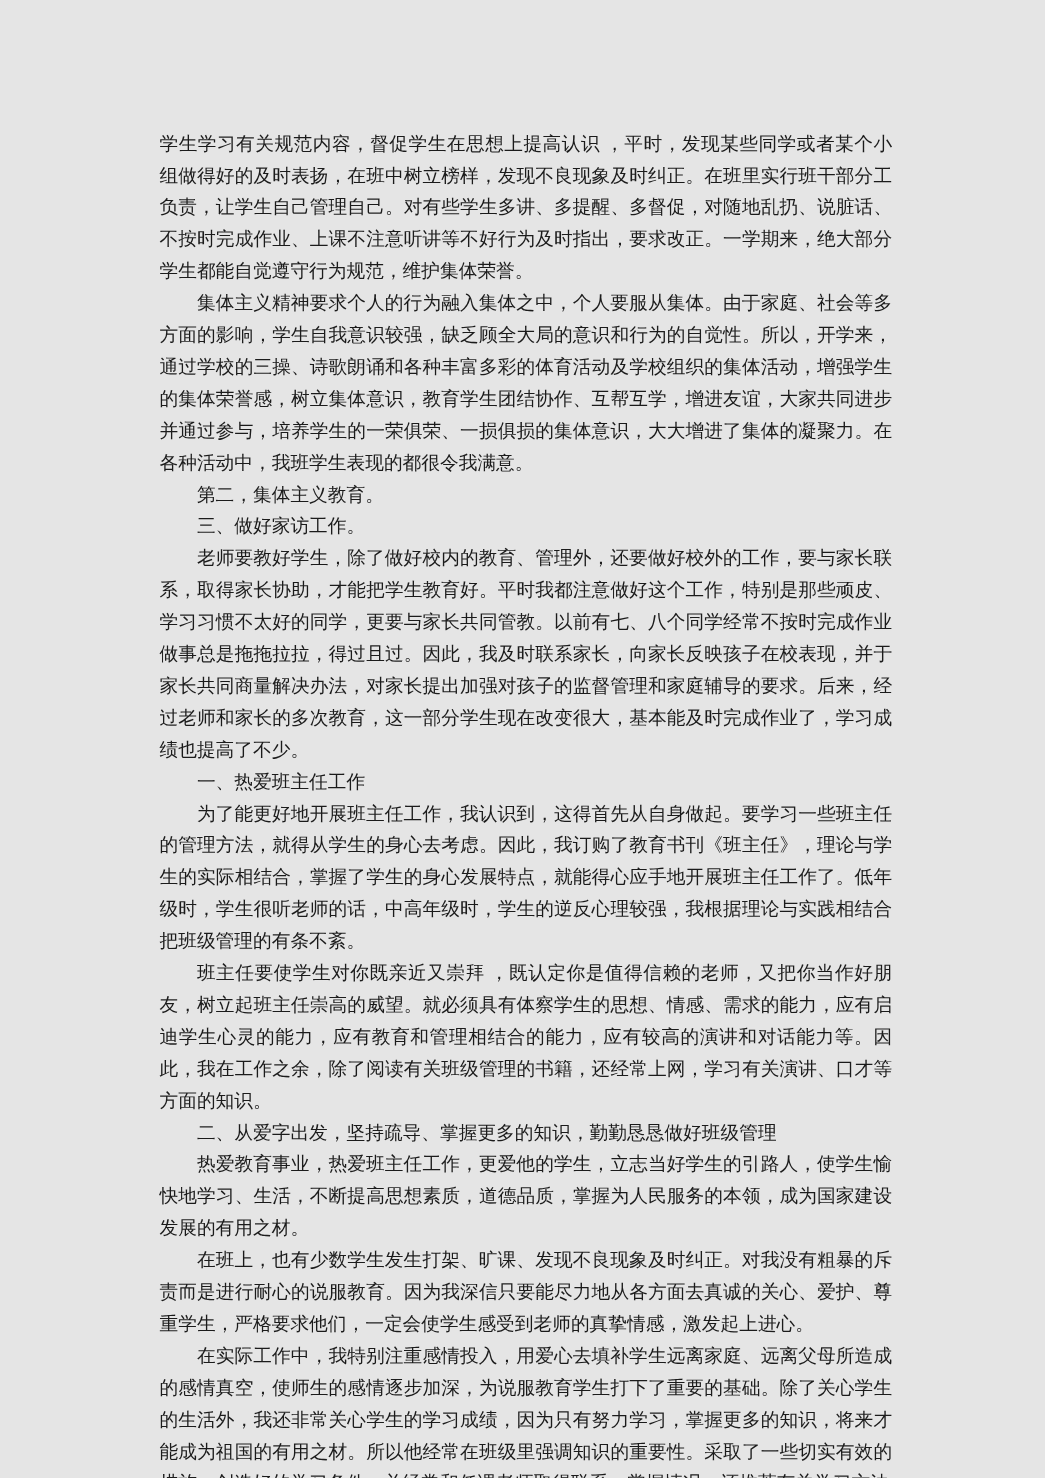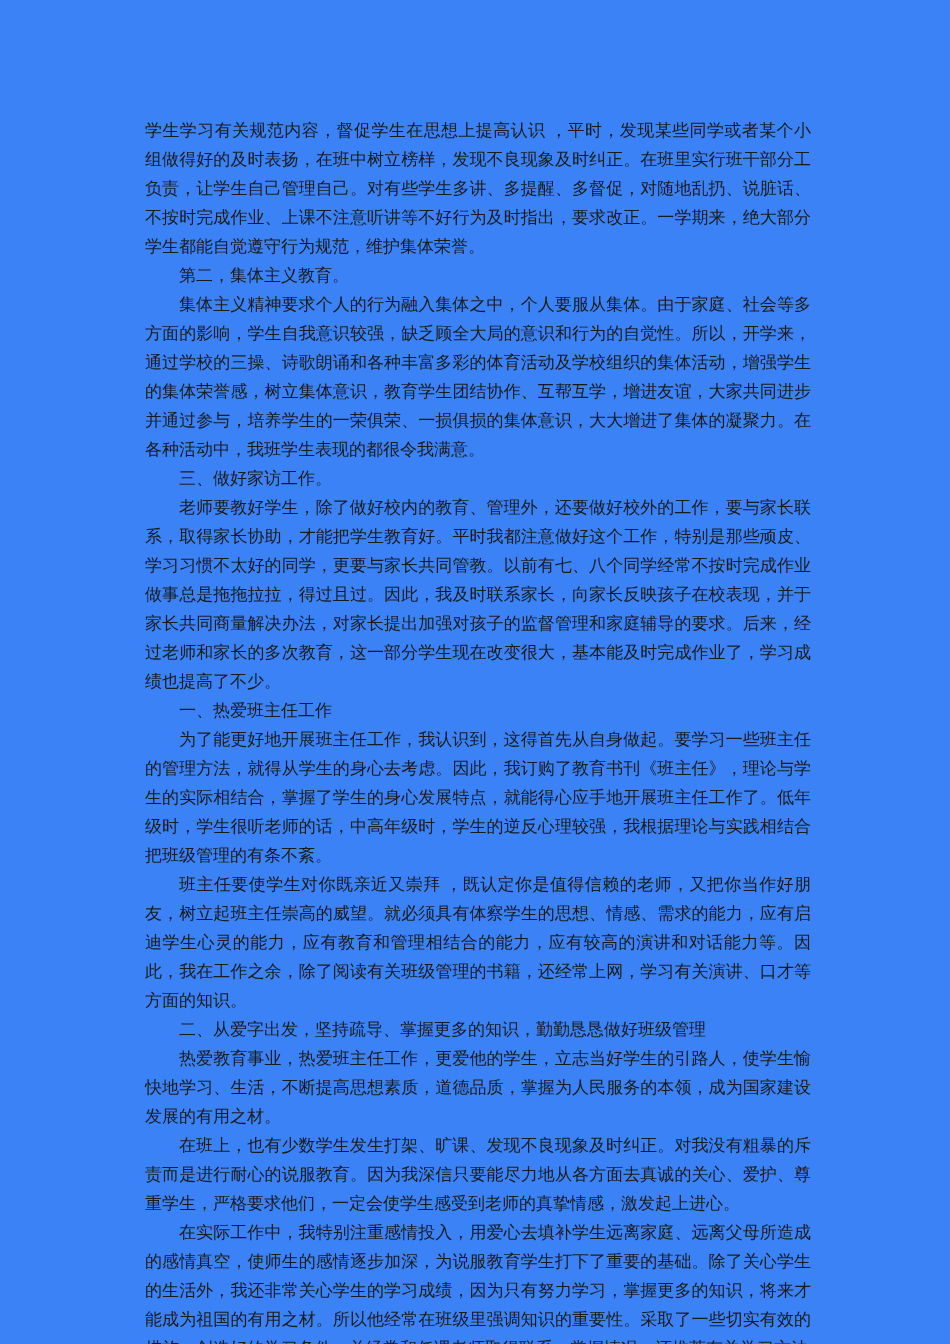--- a/index.html
+++ b/index.html
@@ -11,21 +11,21 @@
     width: 950px;
     height: 1344px;
     position: relative;
     overflow: hidden;
   }
   .page {
     position: absolute;
     left: 0; top: 0;
     width: 950px;
     height: 1344px;
-    background: #3b82f6;
+    background: #e5e5e5;
   }
   .doc-text {
     position: absolute;
     left: 145px;
     top: 116px;
     width: 666px;
     font-family: "Liberation Serif", "DejaVu Serif", serif;
     font-size: 17px;
     line-height: 29px;
     color: #1b1b1b;
@@ -39,22 +39,22 @@
   .doc-text p.indent {
     text-indent: 2em;
   }
 </style>
 </head>
 <body>
 
 <div class="page">
   <div class="doc-text" id="doc-text">
       <p>学生学习有关规范内容，督促学生在思想上提高认识 ，平时，发现某些同学或者某个小组做得好的及时表扬，在班中树立榜样，发现不良现象及时纠正。在班里实行班干部分工负责，让学生自己管理自己。对有些学生多讲、多提醒、多督促，对随地乱扔、说脏话、不按时完成作业、上课不注意听讲等不好行为及时指出，要求改正。一学期来，绝大部分学生都能自觉遵守行为规范，维护集体荣誉。</p>
+      <p class="indent">集体主义精神要求个人的行为融入集体之中，个人要服从集体。由于家庭、社会等多方面的影响，学生自我意识较强，缺乏顾全大局的意识和行为的自觉性。所以，开学来，通过学校的三操、诗歌朗诵和各种丰富多彩的体育活动及学校组织的集体活动，增强学生的集体荣誉感，树立集体意识，教育学生团结协作、互帮互学，增进友谊，大家共同进步并通过参与，培养学生的一荣俱荣、一损俱损的集体意识，大大增进了集体的凝聚力。在各种活动中，我班学生表现的都很令我满意。</p>
       <p class="indent">第二，集体主义教育。</p>
-      <p class="indent">集体主义精神要求个人的行为融入集体之中，个人要服从集体。由于家庭、社会等多方面的影响，学生自我意识较强，缺乏顾全大局的意识和行为的自觉性。所以，开学来，通过学校的三操、诗歌朗诵和各种丰富多彩的体育活动及学校组织的集体活动，增强学生的集体荣誉感，树立集体意识，教育学生团结协作、互帮互学，增进友谊，大家共同进步并通过参与，培养学生的一荣俱荣、一损俱损的集体意识，大大增进了集体的凝聚力。在各种活动中，我班学生表现的都很令我满意。</p>
       <p class="indent">三、做好家访工作。</p>
       <p class="indent">老师要教好学生，除了做好校内的教育、管理外，还要做好校外的工作，要与家长联系，取得家长协助，才能把学生教育好。平时我都注意做好这个工作，特别是那些顽皮、学习习惯不太好的同学，更要与家长共同管教。以前有七、八个同学经常不按时完成作业做事总是拖拖拉拉，得过且过。因此，我及时联系家长，向家长反映孩子在校表现，并于家长共同商量解决办法，对家长提出加强对孩子的监督管理和家庭辅导的要求。后来，经过老师和家长的多次教育，这一部分学生现在改变很大，基本能及时完成作业了，学习成绩也提高了不少。</p>
       <p class="indent">一、热爱班主任工作</p>
       <p class="indent">为了能更好地开展班主任工作，我认识到，这得首先从自身做起。要学习一些班主任的管理方法，就得从学生的身心去考虑。因此，我订购了教育书刊《班主任》，理论与学生的实际相结合，掌握了学生的身心发展特点，就能得心应手地开展班主任工作了。低年级时，学生很听老师的话，中高年级时，学生的逆反心理较强，我根据理论与实践相结合把班级管理的有条不紊。</p>
       <p class="indent">班主任要使学生对你既亲近又崇拜 ，既认定你是值得信赖的老师，又把你当作好朋友，树立起班主任崇高的威望。就必须具有体察学生的思想、情感、需求的能力，应有启迪学生心灵的能力，应有教育和管理相结合的能力，应有较高的演讲和对话能力等。因此，我在工作之余，除了阅读有关班级管理的书籍，还经常上网，学习有关演讲、口才等方面的知识。</p>
       <p class="indent">二、从爱字出发，坚持疏导、掌握更多的知识，勤勤恳恳做好班级管理</p>
       <p class="indent">热爱教育事业，热爱班主任工作，更爱他的学生，立志当好学生的引路人，使学生愉快地学习、生活，不断提高思想素质，道德品质，掌握为人民服务的本领，成为国家建设发展的有用之材。</p>
       <p class="indent">在班上，也有少数学生发生打架、旷课、发现不良现象及时纠正。对我没有粗暴的斥责而是进行耐心的说服教育。因为我深信只要能尽力地从各方面去真诚的关心、爱护、尊重学生，严格要求他们，一定会使学生感受到老师的真挚情感，激发起上进心。</p>
       <p class="indent">在实际工作中，我特别注重感情投入，用爱心去填补学生远离家庭、远离父母所造成的感情真空，使师生的感情逐步加深，为说服教育学生打下了重要的基础。除了关心学生的生活外，我还非常关心学生的学习成绩，因为只有努力学习，掌握更多的知识，将来才能成为祖国的有用之材。所以他经常在班级里强调知识的重要性。采取了一些切实有效的措施，创造好的学习条件，并经常和任课老师取得联系，掌握情况，还推荐有关学习方法</p>
     </div>

